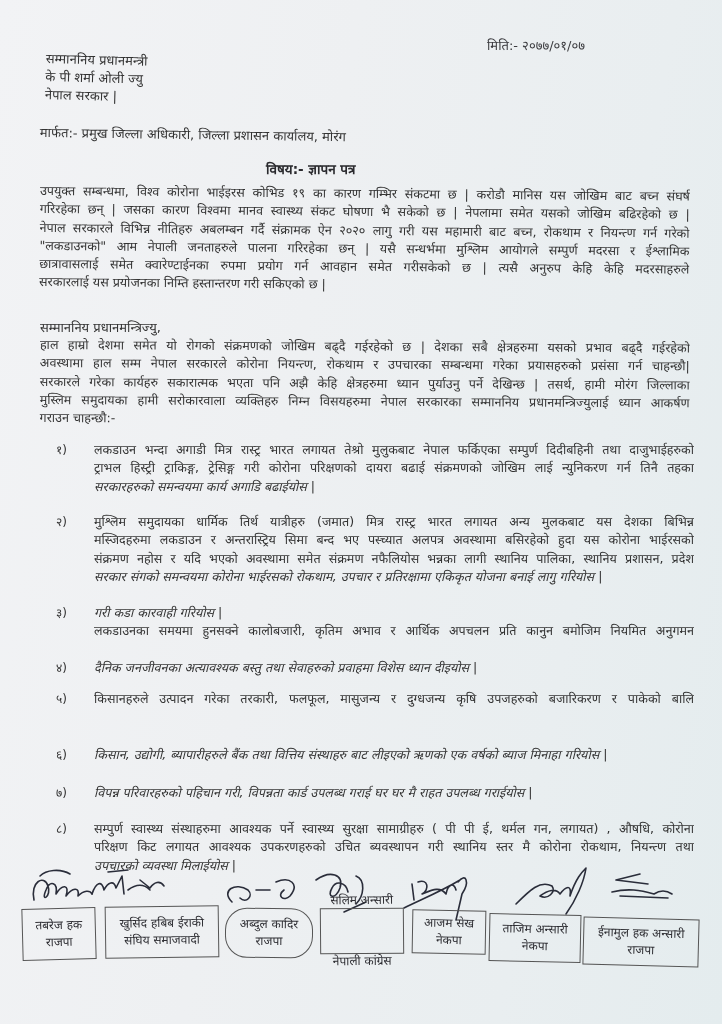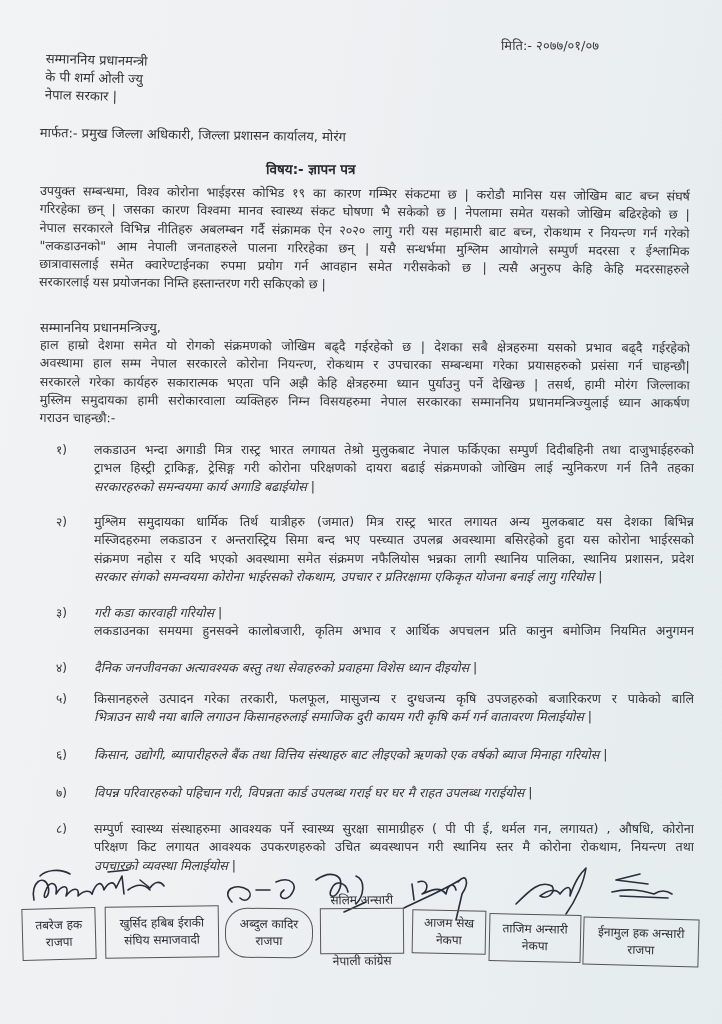--- a/index.html
+++ b/index.html
@@ -15,21 +15,21 @@
       color: #2b2b2e;
       position: relative;
     }
     .page {
       position: absolute;
       left: 0; top: 0;
       width: 722px; height: 1024px;
     }
     .date {
       position: absolute;
-      left: 501px; top: 36px;
+      left: 487px; top: 36px;
       font-size: 13px;
       color: #3a3a3e;
     }
     .addressee {
       position: absolute;
       left: 46px; top: 50px;
       font-size: 13px;
       line-height: 18px;
       color: #333;
       transform: rotate(1.5deg);
@@ -171,21 +171,21 @@
       <span class="line">लकडाउन भन्दा अगाडी मित्र रास्ट्र भारत लगायत तेश्रो मुलुकबाट नेपाल फर्किएका सम्पुर्ण दिदीबहिनी तथा दाजुभाईहरुको</span>
       <span class="line">ट्राभल हिस्ट्री ट्राकिङ्ग, ट्रेसिङ्ग गरी कोरोना परिक्षणको दायरा बढाई संक्रमणको जोखिम लाई न्युनिकरण गर्न तिनै तहका</span>
       <span class="line last">सरकारहरुको समन्वयमा कार्य अगाडि बढाईयोस |</span>
     </div>
   </div>
 
   <div class="list-item" style="top:513px;">
     <span class="num">२)</span>
     <div class="body">
       <span class="line">मुश्लिम समुदायका धार्मिक तिर्थ यात्रीहरु (जमात) मित्र रास्ट्र भारत लगायत अन्य मुलकबाट यस देशका बिभिन्न</span>
-      <span class="line">मस्जिदहरुमा लकडाउन र अन्तरास्ट्रिय सिमा बन्द भए पस्च्यात उपलब्र अवस्थामा  बसिरहेको हुदा यस कोरोना भाईरसको</span>
+      <span class="line">मस्जिदहरुमा लकडाउन र अन्तरास्ट्रिय सिमा बन्द भए पस्च्यात अलपत्र अवस्थामा  बसिरहेको हुदा यस कोरोना भाईरसको</span>
       <span class="line">संक्रमण नहोस र यदि भएको अवस्थामा समेत संक्रमण नफैलियोस भन्नका लागी स्थानिय पालिका, स्थानिय प्रशासन, प्रदेश</span>
       <span class="line last">सरकार संगको समन्वयमा कोरोना भाईरसको रोकथाम, उपचार र प्रतिरक्षामा एकिकृत योजना बनाई लागु गरियोस |</span>
     </div>
   </div>
 
   <div class="list-item" style="top:604px;">
     <span class="num">३)</span>
     <div class="body">
       <span class="line last">गरी कडा कारवाही गरियोस |</span>
       <span class="line">लकडाउनका समयमा हुनसक्ने कालोबजारी, कृतिम  अभाव र आर्थिक अपचलन प्रति कानुन बमोजिम नियमित अनुगमन</span>
@@ -196,21 +196,20 @@
     <span class="num">४)</span>
     <div class="body">
       <span class="line last">दैनिक जनजीवनका अत्यावश्यक बस्तु तथा सेवाहरुको प्रवाहमा विशेस ध्यान दीइयोस |</span>
     </div>
   </div>
 
   <div class="list-item" style="top:690px;">
     <span class="num">५)</span>
     <div class="body">
       <span class="line">किसानहरुले उत्पादन  गरेका तरकारी, फलफूल, मासुजन्य र दुग्धजन्य कृषि उपजहरुको बजारिकरण र पाकेको बालि</span>
-      <span class="line last">भित्राउन साथै नया बालि लगाउन किसानहरुलाई समाजिक दुरी कायम गरी कृषि कर्म गर्न वातावरण मिलाईयोस |</span>
     </div>
   </div>
 
   <div class="list-item" style="top:746px;">
     <span class="num">६)</span>
     <div class="body">
       <span class="line last">किसान, उद्योगी, ब्यापारीहरुले बैंक तथा वित्तिय संस्थाहरु बाट लीइएको ऋणको एक वर्षको ब्याज मिनाहा गरियोस |</span>
     </div>
   </div>
 

